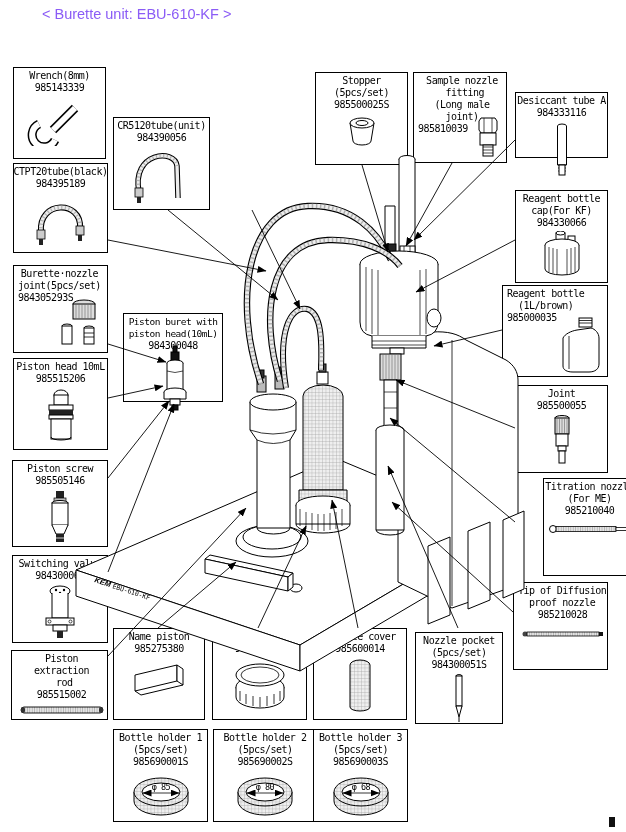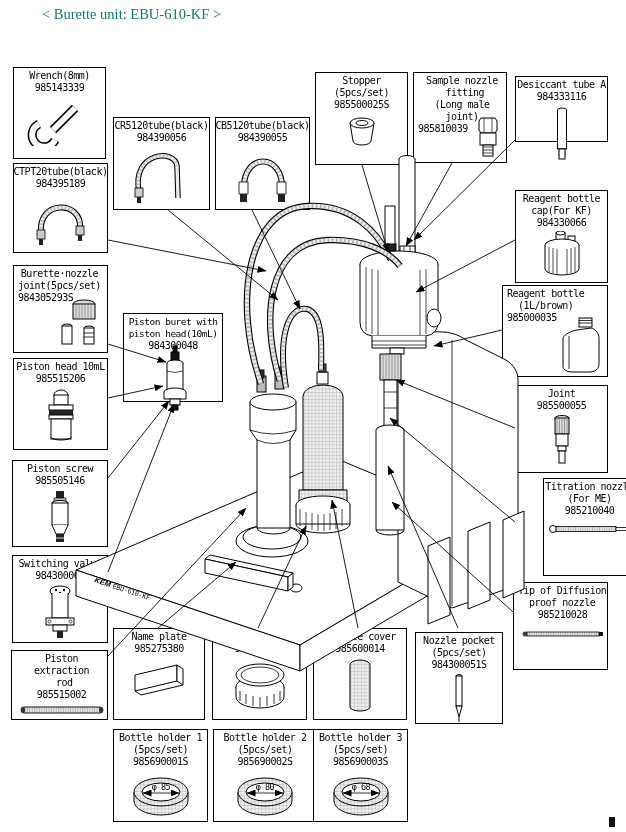--- a/index.html
+++ b/index.html
@@ -1,19 +1,19 @@
 <!DOCTYPE html>
 <html><head>
 <meta charset="utf-8">
 <style>
   html,body{margin:0;padding:0;background:#fff;}
   .page{position:relative;width:626px;height:832px;background:#fff;overflow:hidden;
         font-family:"DejaVu Sans Mono", monospace;}
   .title{position:absolute;left:42px;top:6px;z-index:3;
-         font-family:Liberation Serif, serif;font-size:14.5px;color:#0f766e;}
+         font-family:Liberation Sans, sans-serif;font-size:14.5px;color:#8b5cf6;}
   .pbox{position:absolute;background:#fff;border:1px solid #000;box-sizing:border-box;
         display:flex;flex-direction:column;align-items:center;padding-top:2px;z-index:1;
         font-size:10px;letter-spacing:-0.5px;line-height:12px;color:#000;}
   .pbox.la{align-items:flex-start;padding-left:4px;}
   .pname{white-space:pre-wrap;text-align:center;}
   .la .pname{text-align:center;}
   .pno{text-align:center;}
   .picon{margin-top:2px;flex:0 0 auto;}
   .overlay{position:absolute;left:0;top:0;z-index:2;pointer-events:none;}
   .corner-dot{position:absolute;left:609px;top:817px;width:6px;height:10px;background:#111;z-index:3;}
@@ -63,44 +63,31 @@
       <path d="M13,40 C10,8 54,8 52,36" stroke="#ececec" stroke-width="3.8" fill="none"></path>
       <path d="M13,40 C10,8 54,8 52,36" stroke="#999" stroke-width="3.8" fill="none" stroke-dasharray="1.2,2.4" opacity="0.7"></path>
       <rect x="9" y="38" width="8" height="9" fill="#ccc" stroke="#000" stroke-width="0.8"></rect>
       <rect x="11" y="47" width="4" height="6" fill="#222"></rect>
       <rect x="48" y="34" width="8" height="9" fill="#ccc" stroke="#000" stroke-width="0.8"></rect>
       <rect x="50" y="43" width="4" height="6" fill="#222"></rect>
     </svg>
   </div>
 
   <div class="pbox" style="left:113px;top:117px;width:97px;height:93px">
-    <div class="pname">CR5120tube(black)</div>
+    <div class="pname">CR5120tube(unit)</div>
     <div class="pno">984390056</div>
     <svg class="picon" width="70" height="58" viewBox="0 0 70 58">
       <path d="M12,46 C4,6 48,2 50,20 L51,52" stroke="#000" stroke-width="5.5" fill="none"></path>
       <path d="M12,46 C4,6 48,2 50,20 L51,52" stroke="#ececec" stroke-width="3.4" fill="none"></path>
       <path d="M12,46 C4,6 48,2 50,20" stroke="#999" stroke-width="3.4" fill="none" stroke-dasharray="1.2,2.4" opacity="0.7"></path>
       <rect x="8" y="42" width="8" height="9" fill="#ccc" stroke="#000" stroke-width="0.8"></rect>
       <rect x="10" y="51" width="4" height="6" fill="#222"></rect>
     </svg>
   </div>
 
-  <div class="pbox" style="left:215px;top:117px;width:95px;height:93px">
-    <div class="pname">CB5120tube(black)</div>
-    <div class="pno">984390055</div>
-    <svg class="picon" width="66" height="58" viewBox="0 0 66 58">
-      <path d="M14,44 C12,6 54,6 52,44" stroke="#000" stroke-width="6" fill="none"></path>
-      <path d="M14,44 C12,6 54,6 52,44" stroke="#ececec" stroke-width="3.8" fill="none"></path>
-      <path d="M14,44 C12,6 54,6 52,44" stroke="#999" stroke-width="3.8" fill="none" stroke-dasharray="1.2,2.4" opacity="0.7"></path>
-      <rect x="9" y="36" width="9" height="12" fill="#fff" stroke="#000" stroke-width="0.8"></rect>
-      <rect x="10" y="48" width="7" height="8" fill="#222"></rect>
-      <rect x="47" y="36" width="9" height="12" fill="#fff" stroke="#000" stroke-width="0.8"></rect>
-      <rect x="48" y="48" width="7" height="8" fill="#222"></rect>
-    </svg>
-  </div>
 
   <div class="pbox" style="left:315px;top:72px;width:93px;height:93px">
     <div class="pname">Stopper
 (5pcs/set)</div>
     <div class="pno">985500025S</div>
     <svg class="picon" width="60" height="40" viewBox="0 0 60 40">
       <path d="M18,10 L21,28 A9,4 0 0 0 39,28 L42,10" fill="#fff" stroke="#000"></path>
       <ellipse cx="30" cy="10" rx="12" ry="5" fill="#fff" stroke="#000"></ellipse>
       <ellipse cx="30" cy="10" rx="6" ry="2.5" fill="none" stroke="#000"></ellipse>
     </svg>
@@ -113,21 +100,21 @@
     <div class="pno">985810039</div>
     <svg class="picon" style="position:absolute;right:5px;bottom:2px" width="26" height="44" viewBox="0 0 26 44">
       <path d="M6,2 L20,2 L22,5 L22,14 L20,17 L6,17 L4,14 L4,5 Z" fill="#fff" stroke="#000"></path>
       <path d="M9,2 V17 M17,2 V17" stroke="#000" stroke-width="0.7"></path>
       <rect x="5" y="17" width="16" height="12" fill="#fff" stroke="#000"></rect>
       <rect x="8" y="29" width="10" height="11" fill="#fff" stroke="#000"></rect>
       <path d="M8,31 H18 M8,34 H18 M8,37 H18" stroke="#000" stroke-width="0.7"></path>
     </svg>
   </div>
 
-  <div class="pbox" style="left:515px;top:76px;width:93px;height:66px">
+  <div class="pbox" style="left:515px;top:92px;width:93px;height:66px">
     <div class="pname">Desiccant tube A</div>
     <div class="pno">984333116</div>
     <svg class="picon" width="24" height="58" viewBox="0 0 24 58">
       <ellipse cx="12" cy="5" rx="4.5" ry="2" fill="#fff" stroke="#000"></ellipse>
       <path d="M7.5,5 L7.5,44 L16.5,44 L16.5,5" fill="#fff" stroke="#000"></path>
       <path d="M8,44 H16 M8,47 H16 M8,50 H16" stroke="#000" stroke-width="0.7"></path>
       <rect x="9" y="44" width="6" height="10" fill="#fff" stroke="#000"></rect>
     </svg>
   </div>
 
@@ -264,21 +251,21 @@
  rod</div>
     <div class="pno" style="align-self:center">985515002</div>
     <svg class="picon" style="align-self:center" width="86" height="14" viewBox="0 0 86 14">
       <rect x="2" y="4" width="82" height="6" rx="3" fill="url(#rodH)" stroke="#000" stroke-width="0.9"></rect>
       <rect x="2" y="4" width="4" height="6" rx="2" fill="#333"></rect>
       <rect x="80" y="4" width="4" height="6" rx="2" fill="#333"></rect>
     </svg>
   </div>
 
   <div class="pbox" style="left:113px;top:628px;width:92px;height:92px">
-    <div class="pname">Name plate</div>
+    <div class="pname">Name piston</div>
     <div class="pno">985275380</div>
     <svg class="picon" width="64" height="48" viewBox="0 0 64 48">
       <path d="M8,18 L50,8 L50,24 L8,34 Z" fill="#fff" stroke="#000"></path>
       <path d="M50,8 L56,12 L56,28 L50,24 Z" fill="#fff" stroke="#000"></path>
       <path d="M8,34 L14,38 L56,28" fill="none" stroke="#000"></path>
     </svg>
   </div>
 
   <div class="pbox" style="left:212px;top:628px;width:95px;height:92px">
     <div class="pname">Burette stopper</div>

